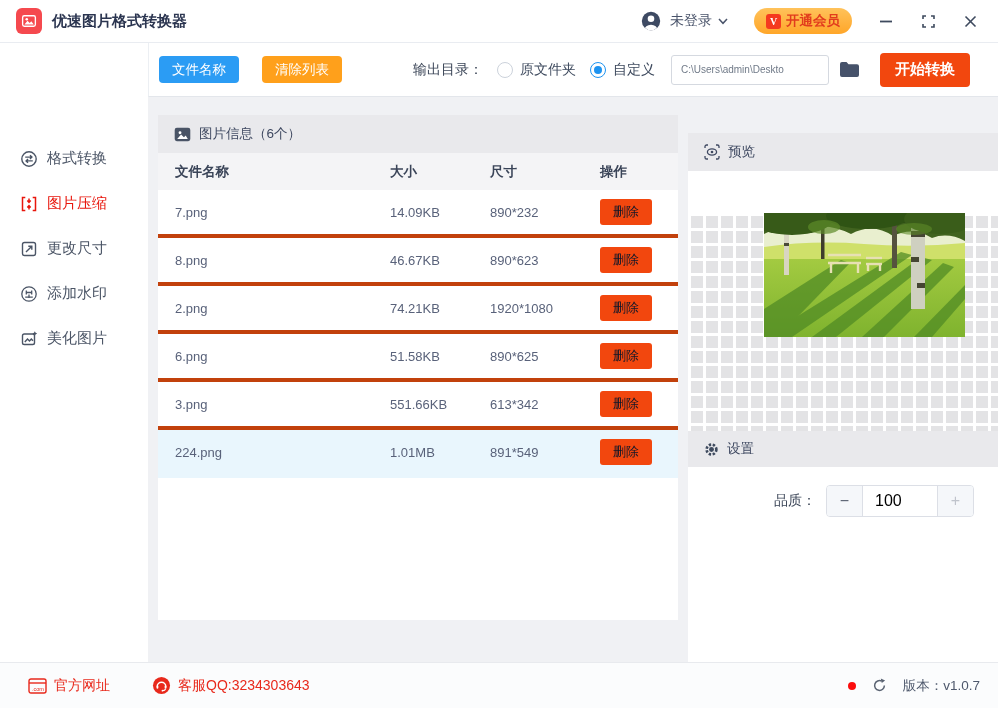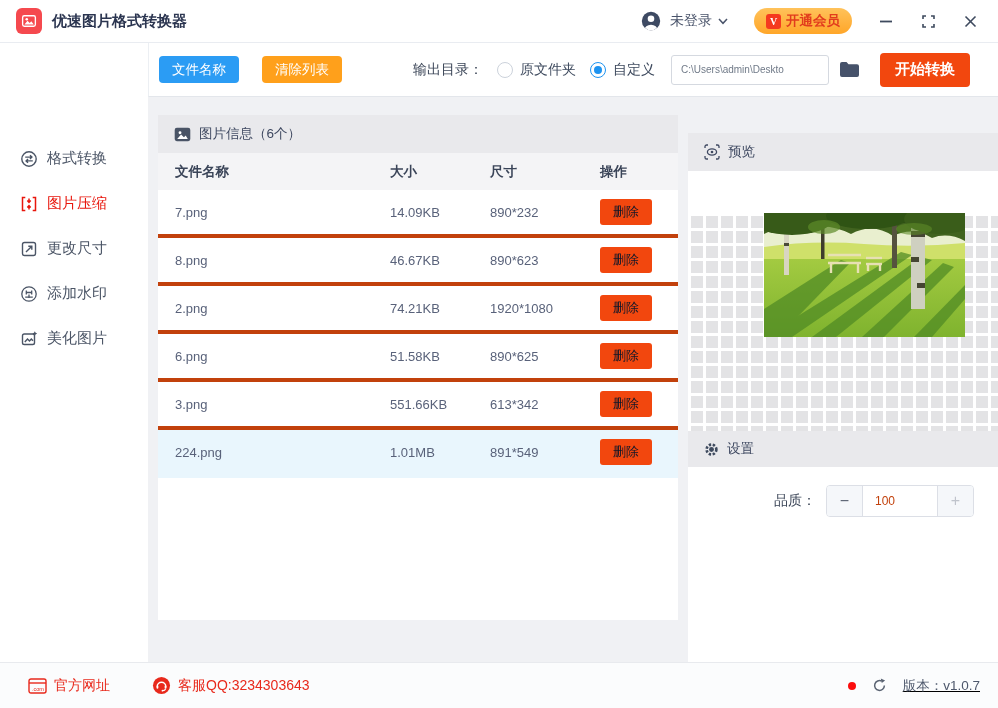--- a/index.html
+++ b/index.html
@@ -73,30 +73,30 @@
   .settings-head { height:36px; background:#e9e9ec; display:flex; align-items:center; gap:8px;
                    padding:0 16px; font-size:13.5px; color:#3e4860; }
   .settings-body { padding-top:18px; }
   .quality-row { display:flex; align-items:center; justify-content:center;margin-left:20px; }
   .quality-label { font-size:14px; color:#3c4658; margin-right:10px; }
   .stepper { display:flex; border:1px solid #dcdfe6; border-radius:4px; overflow:hidden; height:32px; }
   .step-btn { width:36px; background:#f5f7fa; border:none; font-size:16px; color:#5a6372;
               cursor:pointer; font-family:inherit; }
   .step-btn.minus { border-right:1px solid #dcdfe6; }
   .step-btn.plus { border-left:1px solid #dcdfe6; color:#c0c4cc; }
-  .qty-input { width:74px; border:none; outline:none; padding:0 12px; font-size:12px; color:#c2410c;
+  .qty-input { width:74px; border:none; outline:none; padding:0 12px; font-size:16px; color:#000000;
                font-family:inherit; }
 
   
   .statusbar { position:absolute; left:0; bottom:0; right:0; height:46px; background:#fbfcfd;
                border-top:1px solid #e8eaee; display:flex; align-items:center; padding:0 18px 0 28px; }
   .f-link { display:flex; align-items:center; gap:7px; color:#e8291c; font-size:14px; cursor:pointer;
             background:none; border:none; font-family:inherit; }
   .f-link + .f-link { margin-left:42px; }
-  .f-right { margin-left:auto; display:flex; align-items:center; gap:16px;text-decoration:underline; }
+  .f-right { margin-left:auto; display:flex; align-items:center; gap:16px; }
   .red-dot { width:8px; height:8px; border-radius:50%; background:#fb0d0d; }
   .version { font-size:13.5px; color:#4e586c; }
 </style>
 </head>
 <body>
 
 <div class="window">
 
   <header class="titlebar">
     <span class="logo">

